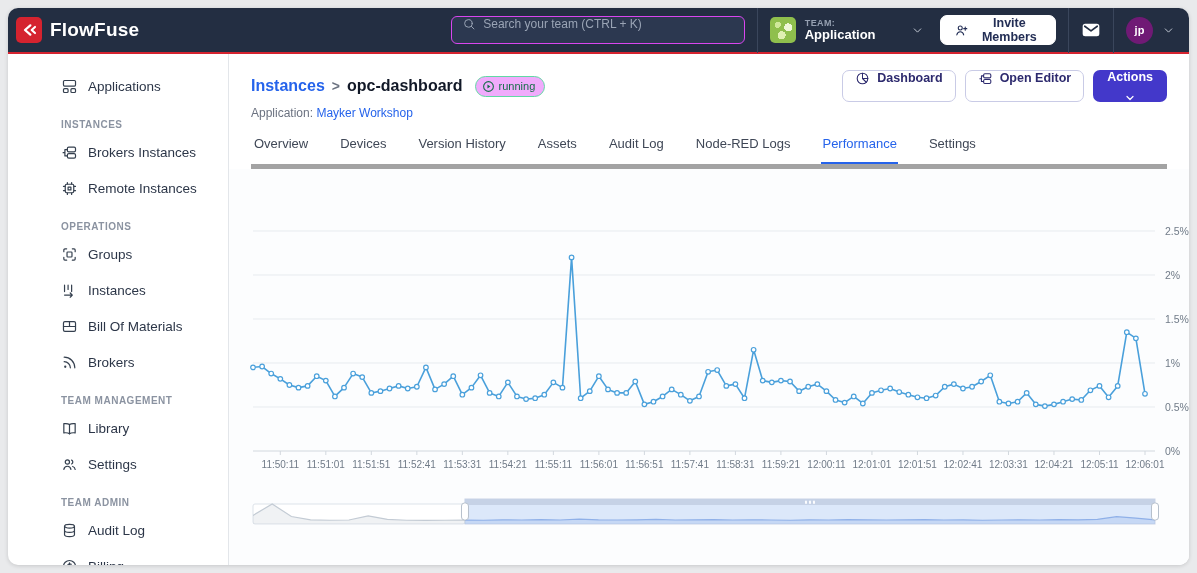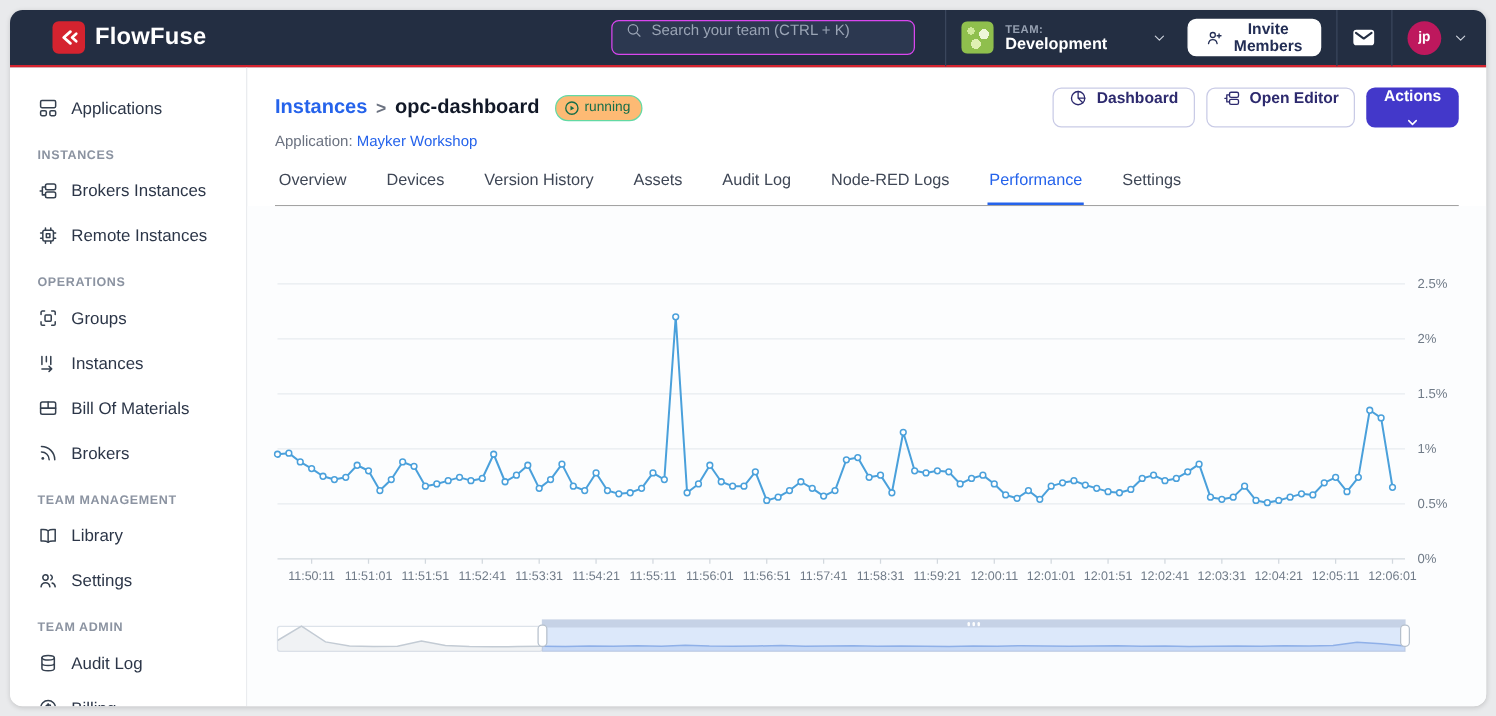--- a/index.html
+++ b/index.html
@@ -1,62 +1,62 @@
 <!DOCTYPE html>
 <html><head>
 <meta charset="utf-8">
 <style>
   * { margin:0; padding:0; box-sizing:border-box; }
   html,body { width:1197px; height:573px; font-family:"Liberation Sans", sans-serif; background:#e9eaec; overflow:hidden; }
   .window { position:absolute; left:8px; top:8px; width:1181px; height:557px; background:#fff; border-radius:10px; overflow:hidden; box-shadow:0 1px 4px rgba(0,0,0,.15); display:flex; flex-direction:column; }
 
   
-  .topnav { height:46px; background:#232e42; border-bottom:2px solid #d5232f; display:flex; align-items:center; padding:0 14px 0 34px; flex-shrink:0;gap:12px; }
+  .topnav { height:46px; background:#232e42; border-bottom:2px solid #d5232f; display:flex; align-items:center; padding:0 14px 0 8px; flex-shrink:0; }
   .brand { display:flex; align-items:center; gap:8px; }
   .brand-icon { width:26px; height:26px; background:#d5232f; border-radius:5px; display:flex; align-items:center; justify-content:center; }
   .brand-name { color:#fff; font-size:19px; font-weight:bold; letter-spacing:.2px; }
   .searchbox { margin-left:312px; width:310px; height:28px; background:#2c3850; border:1px solid #d946ef; border-radius:6px; display:flex; align-items:flex-start; gap:7px; padding:0 10px; }
   .searchbox input { background:transparent; border:none; outline:none; color:#aab3c2; font-size:12px; width:100%; font-family:"Liberation Sans",sans-serif; }
   .searchbox input::placeholder { color:#9aa4b5; }
   .nav-right { margin-left:auto; display:flex; align-items:center; height:100%; }
   .nav-sep { width:1px; height:46px; background:#3a465c; margin:0 12px; }
   .team-sel { display:flex; align-items:center; gap:9px; cursor:pointer; }
   .team-avatar { width:26px; height:26px; border-radius:5px; background:
       radial-gradient(circle at 30% 30%, #cfe89a 0 3px, transparent 3px),
       radial-gradient(circle at 70% 40%, #eef7d8 0 4px, transparent 4px),
       radial-gradient(circle at 45% 70%, #dff0b2 0 4px, transparent 4px),
       #8fbf4d; }
   .team-label { color:#96a0b1; font-size:9px; font-weight:bold; letter-spacing:.4px; }
   .team-name { color:#fff; font-size:13px; font-weight:bold; line-height:1.15; }
   .chev { color:#cdd3dd; font-size:11px; margin-left:26px; }
   .invite-btn { background:#fff; border:1px solid #fff; border-radius:7px; height:30px; padding:0 13px; display:flex; align-items:center; gap:7px; color:#232e55; font-size:12.5px; font-weight:bold; cursor:pointer; }
   .mail-btn { background:transparent; border:none; cursor:pointer; display:flex; }
   .user-chip { display:flex; align-items:center; gap:9px; cursor:pointer; }
-  .user-avatar { width:27px; height:27px; border-radius:50%; background:#be185d; color:#fff; font-size:11px; font-weight:bold; display:flex; align-items:center; justify-content:center; }
+  .user-avatar { width:27px; height:27px; border-radius:50%; background:#701a75; color:#fff; font-size:11px; font-weight:bold; display:flex; align-items:center; justify-content:center; }
 
   
-  .app-body { display:flex; flex:1; min-height:0; }
+  .app-body { display:flex; flex:1; min-height:0;margin-left:31px; }
   .sidebar { width:190px; border-right:1px solid #e3e6ea; background:#fff; padding-top:14px; flex-shrink:0; overflow:hidden; }
   .side-header { color:#8b93a1; font-size:10px; font-weight:bold; letter-spacing:.5px; margin:15px 0 4px 22px; }
   .side-item { display:flex; align-items:center; gap:10px; height:36px; padding-left:22px; color:#2c3648; font-size:13.5px; cursor:pointer; }
   .icn { width:17px; height:17px; stroke:#35404f; stroke-width:1.7; fill:none; stroke-linecap:round; stroke-linejoin:round; flex-shrink:0; }
 
   .main { flex:1; display:flex; flex-direction:column; min-width:0; background:#fff; }
   .page-head { padding:16px 22px 0 22px; }
   .crumb-row { display:flex; align-items:center; }
   .crumb-link { color:#2563eb; font-size:16px; font-weight:bold; cursor:pointer; }
   .crumb-sep { color:#6b7280; font-size:14px; font-weight:bold; margin:0 7px; }
   .crumb-current { color:#111827; font-size:16px; font-weight:bold; }
-  .status-pill { margin-left:12px; background:#fdba74; border:1px solid #62d9a4; color:#156e49; border-radius:11px; font-size:11px; height:21px; display:flex; align-items:center; gap:4px; padding:0 9px 0 6px; }
+  .status-pill { margin-left:12px; background:#f0abfc; border:1px solid #62d9a4; color:#156e49; border-radius:11px; font-size:11px; height:21px; display:flex; align-items:center; gap:4px; padding:0 9px 0 6px; }
   .head-actions { margin-left:auto; display:flex; gap:9px; }
   .btn-outline { height:32px; border:1px solid #c9cbe6; background:#fff; border-radius:7px; display:flex; align-items:flex-start; gap:7px; padding:0 12px; color:#2d2a6e; font-size:12.5px; font-weight:bold; cursor:pointer; }
   .btn-solid { height:32px; border:none; background:#4338ca; border-radius:7px; display:flex; align-items:center; gap:8px; padding:0 14px; color:#fff; font-size:12.5px; font-weight:bold; cursor:pointer;flex-direction:column; }
   .app-row { margin-top:4px; font-size:12px; color:#6b7280; }
   .app-row a { color:#2563eb; text-decoration:none; cursor:pointer; }
-  .tabs { display:flex; gap:30px; margin-top:16px; border-bottom:1px solid #a3a3a3; padding:0 2px; }
+  .tabs { display:flex; gap:30px; margin-top:16px; border-bottom:5px solid #a3a3a3; padding:0 2px; }
   .tab { font-size:13px; color:#3f4756; padding:0 1px 11px 1px; cursor:pointer; border-bottom:2px solid transparent; }
   .tab.active { color:#2563eb; border-bottom-color:#2563eb; }
 
   .chart-section { flex:1; background:#fcfdfe; display:flex; flex-direction:column; min-height:0; }
   .chart-head { display:flex; align-items:center; padding:13px 22px 11px 22px; border-bottom:4px solid #e7ebef; }
   .chart-title { font-size:15px; font-weight:bold; color:#1f2937; margin-left:9px; }
   .live-status { margin-left:auto; display:flex; align-items:center; gap:7px; font-size:12px; color:#4b5563; }
   .live-dot { width:9px; height:9px; border-radius:50%; background:#12b76a; }
   .chart-wrap { padding:30px 16px 0 16px; }
   .minimap-wrap { padding:4px 16px 0 16px; }
@@ -84,21 +84,21 @@
         </svg>
       <input placeholder="Search your team (CTRL + K)" style="">
     </div>
 
     <div class="nav-right">
       <div class="nav-sep"></div>
       <div class="team-sel">
         <div class="team-avatar"></div>
         <div>
           <div class="team-label">TEAM:</div>
-          <div class="team-name">Development</div>
+          <div class="team-name">Application</div>
         </div>
         <svg class="icn chev" style="width:13px;height:13px;stroke:#cdd3dd" viewBox="0 0 24 24">
             <path d="m6 9 6 6 6-6"></path>
           </svg>
       </div>
       <div class="nav-sep" style="background:transparent;margin:0 8px"></div>
       <button class="invite-btn">
         <svg class="icn" style="width:15px;height:15px;stroke:#232e55" viewBox="0 0 24 24">
             <circle cx="10" cy="8" r="3.2"></circle>
             <path d="M4.5 19c.6-3.2 2.8-5 5.5-5s4.9 1.8 5.5 5"></path>

